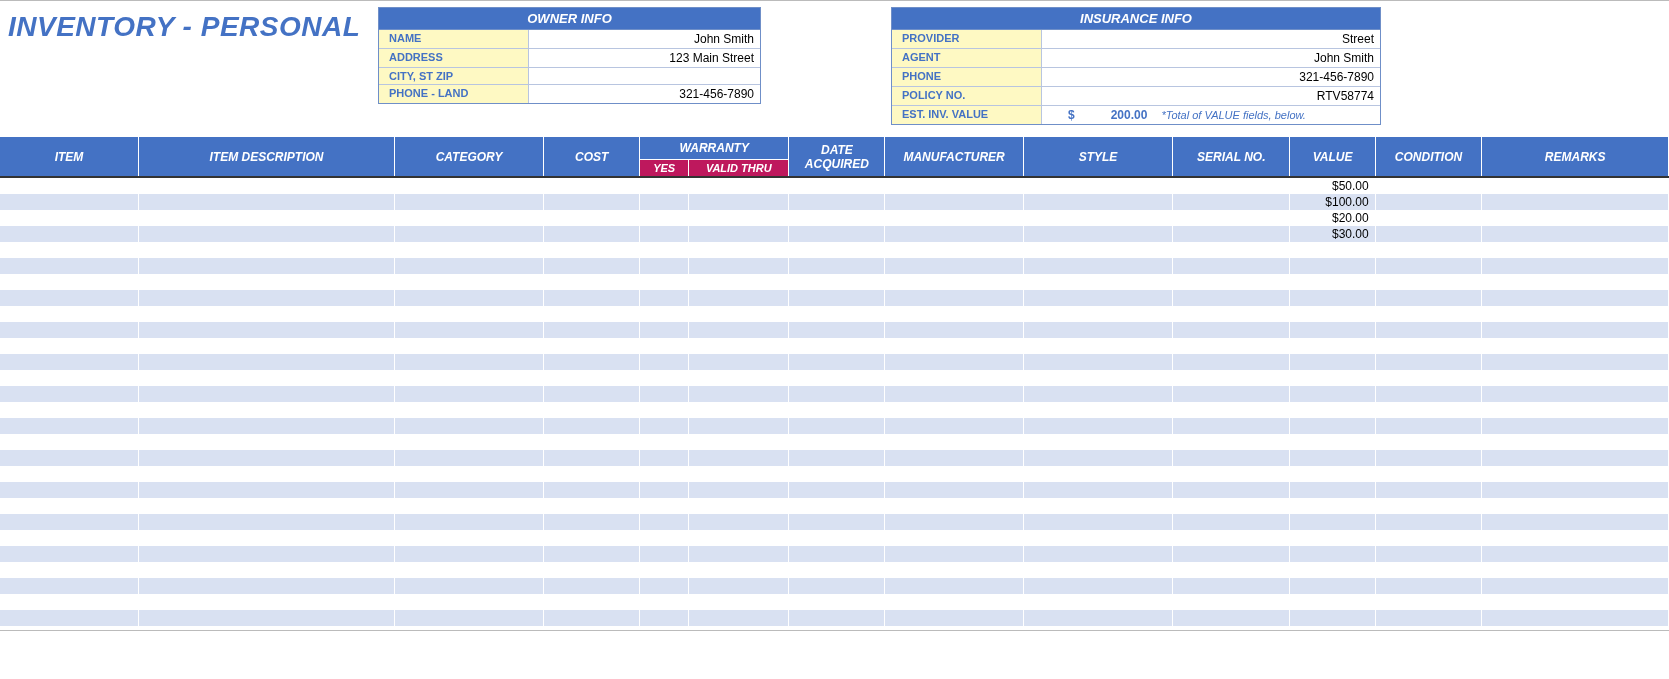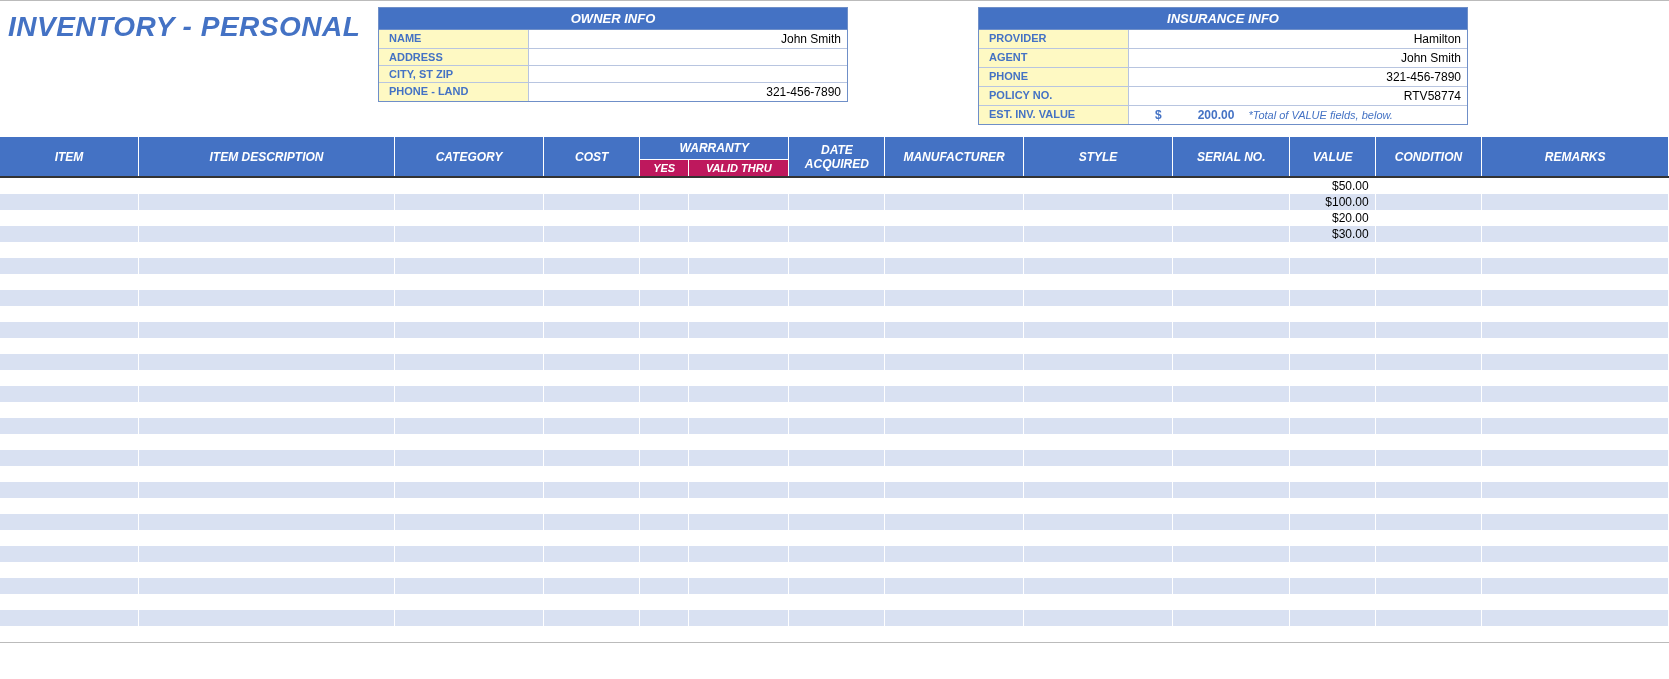--- a/index.html
+++ b/index.html
@@ -7,41 +7,41 @@
     margin: 0;
     padding: 0;
     font-family: Arial, Helvetica, sans-serif;
     font-size: 12px;
     background: #fff;
     width: 1669px;
   }
   .page {
     border-top: 1px solid #bbb;
     border-bottom: 1px solid #bbb;
-    padding: 6px 0 16px 0;
+    padding: 6px 0 4px 0;
   }
   .top-area {
     display: flex;
     align-items: flex-start;
     gap: 0;
     padding: 0 8px 12px 8px;
   }
   .title {
     width: 370px;
     font-size: 28px;
     font-weight: bold;
     font-style: italic;
     color: #4472C4;
     padding-top: 4px;
     letter-spacing: 0.5px;
   }
   .info-box {
     border: 1px solid #6f8fc8;
   }
-  .info-box.owner { width: 470px; margin-right: 130px; }
+  .info-box.owner { width: 383px; margin-right: 130px; }
   .info-box.insurance { width: 490px; }
   .info-header {
     background: #4472C4;
     color: #fff;
     font-weight: bold;
     font-style: italic;
     text-align: center;
     padding: 3px 0;
     font-size: 13px;
     border-bottom: 1px solid #6f8fc8;
@@ -148,37 +148,38 @@
 
     <div class="info-box owner">
       <div class="info-header">OWNER INFO</div>
       <div id="owner-rows">
           <div class="info-row">
             <div class="info-label">NAME</div>
             <div class="info-value">John Smith</div>
           </div>
           <div class="info-row">
             <div class="info-label">ADDRESS</div>
+            <div class="info-value">123 Main Street</div>
           </div>
           <div class="info-row">
             <div class="info-label">CITY, ST  ZIP</div>
           </div>
           <div class="info-row">
             <div class="info-label">PHONE - LAND</div>
             <div class="info-value">321-456-7890</div>
           </div>
         </div>
     </div>
 
     <div class="info-box insurance">
       <div class="info-header">INSURANCE INFO</div>
       <div id="insurance-rows">
           <div class="info-row">
             <div class="info-label">PROVIDER</div>
-            <div class="info-value">Hamilton</div>
+            <div class="info-value">Street</div>
           </div>
           <div class="info-row">
             <div class="info-label">AGENT</div>
             <div class="info-value">John Smith</div>
           </div>
           <div class="info-row">
             <div class="info-label">PHONE</div>
             <div class="info-value">321-456-7890</div>
           </div>
           <div class="info-row">

